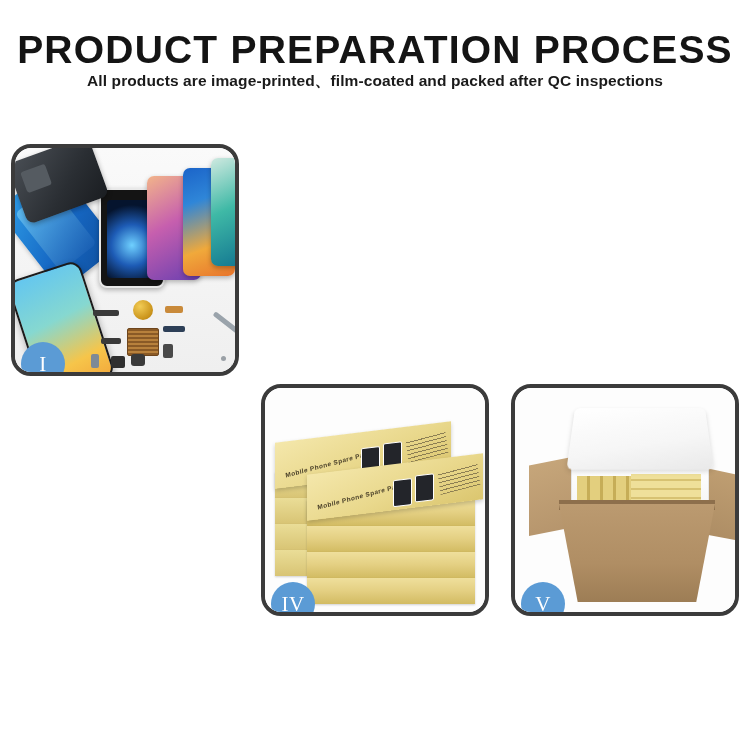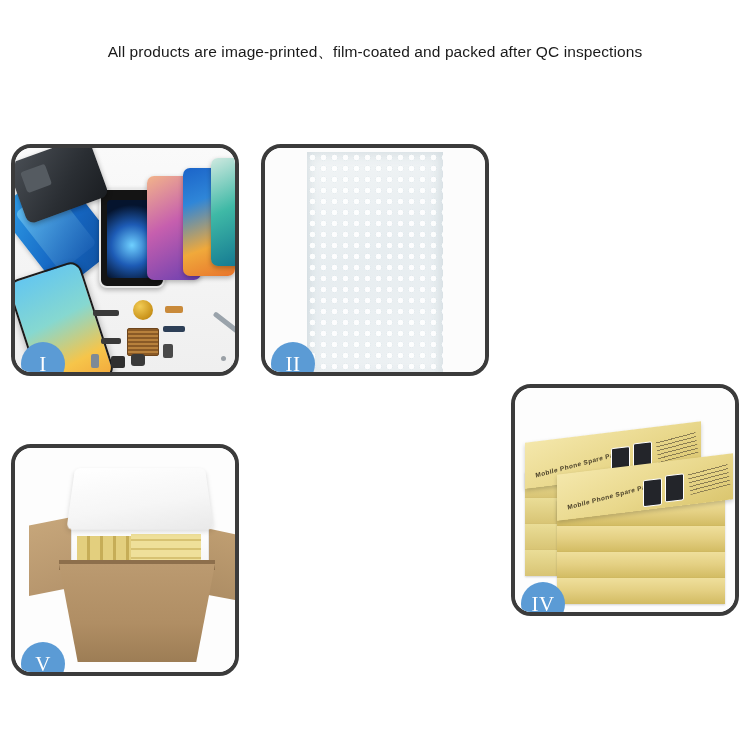--- a/index.html
+++ b/index.html
@@ -11,22 +11,22 @@
   .page{width:750px;height:750px;position:relative;background:#fff;}
 
   
   .header{padding-top:30px;text-align:center;}
   .title{
     font-size:39px;font-weight:700;color:#141414;
     letter-spacing:1.2px;line-height:1.05;
     font-family:"Liberation Sans",sans-serif;
   }
   .subtitle{
-    margin-top:12px;font-size:15.5px;color:#1a1a1a;
-    letter-spacing:.1px;font-weight:400;
+    font-size:15.5px;color:#1a1a1a;
+    letter-spacing:.1px;font-weight:700;
   }
 
   
   .grid{
     position:absolute;left:0;top:140px;width:750px;
     display:grid;grid-template-columns:repeat(3,250px);
     grid-template-rows:240px 60px 240px;
   }
   .cell{position:relative;width:250px;height:240px;}
   .panel{
@@ -242,20 +242,21 @@
   .c6-lab2{position:absolute;left:54px;top:168px;width:14px;height:12px;background:#a98a60;transform:skewY(26deg);}
   .c6-film{position:absolute;left:108px;top:18px;width:106px;height:26px;background:rgba(235,240,245,.55);
     clip-path:polygon(20% 0,100% 8%,96% 100%,0 64%);}
 </style>
 </head>
 <body>
 
 <div class="page">
 
   <div class="header">
+    <div class="title">PRODUCT PREPARATION PROCESS</div>
     <div class="subtitle">All products are image-printed、film-coated and packed after QC inspections</div>
   </div>
 
   <div class="grid">
 
     <div class="cell">
       <div class="panel">
         <div class="inner p1">
           <div class="ph ph-blue"></div>
           <div class="ph ph-blk"></div>
@@ -275,36 +276,20 @@
           <div class="part" style="left:76px;top:206px;width:8px;height:14px;background:#7e8a96;"></div>
           <div class="part" style="left:116px;top:206px;width:14px;height:12px;background:#3a3a3a;border-radius:3px;"></div>
           <div class="screw" style="left:206px;top:208px;"></div>
           <div class="screw" style="left:216px;top:216px;"></div>
           <div class="part" style="left:196px;top:172px;width:30px;height:5px;background:#9aa3ab;transform:rotate(38deg);"></div>
         </div>
         <div class="badge">I</div>
       </div>
     </div>
 
-    <div class="cell">
-      <div class="panel">
-        <div class="inner p2">
-          <div class="lcd"></div>
-          <div class="lcd-red"></div>
-          <div class="lcd-tape"></div>
-          <div class="lcd-chip"></div>
-          <div class="lcd-flex"></div>
-          <div class="lcd-bot"></div>
-          <div class="lcd-gold1"></div>
-          <div class="lcd-gold2"></div>
-          <div class="bw-bag"></div>
-        </div>
-        <div class="badge">II</div>
-      </div>
-    </div>
 
 
     <div></div>
     <div></div>
     <div></div>
 
     <div class="cell">
       <div class="panel">
         <div class="inner p4">
           <div class="gb back" style="left:10px;top:84px;"></div>

